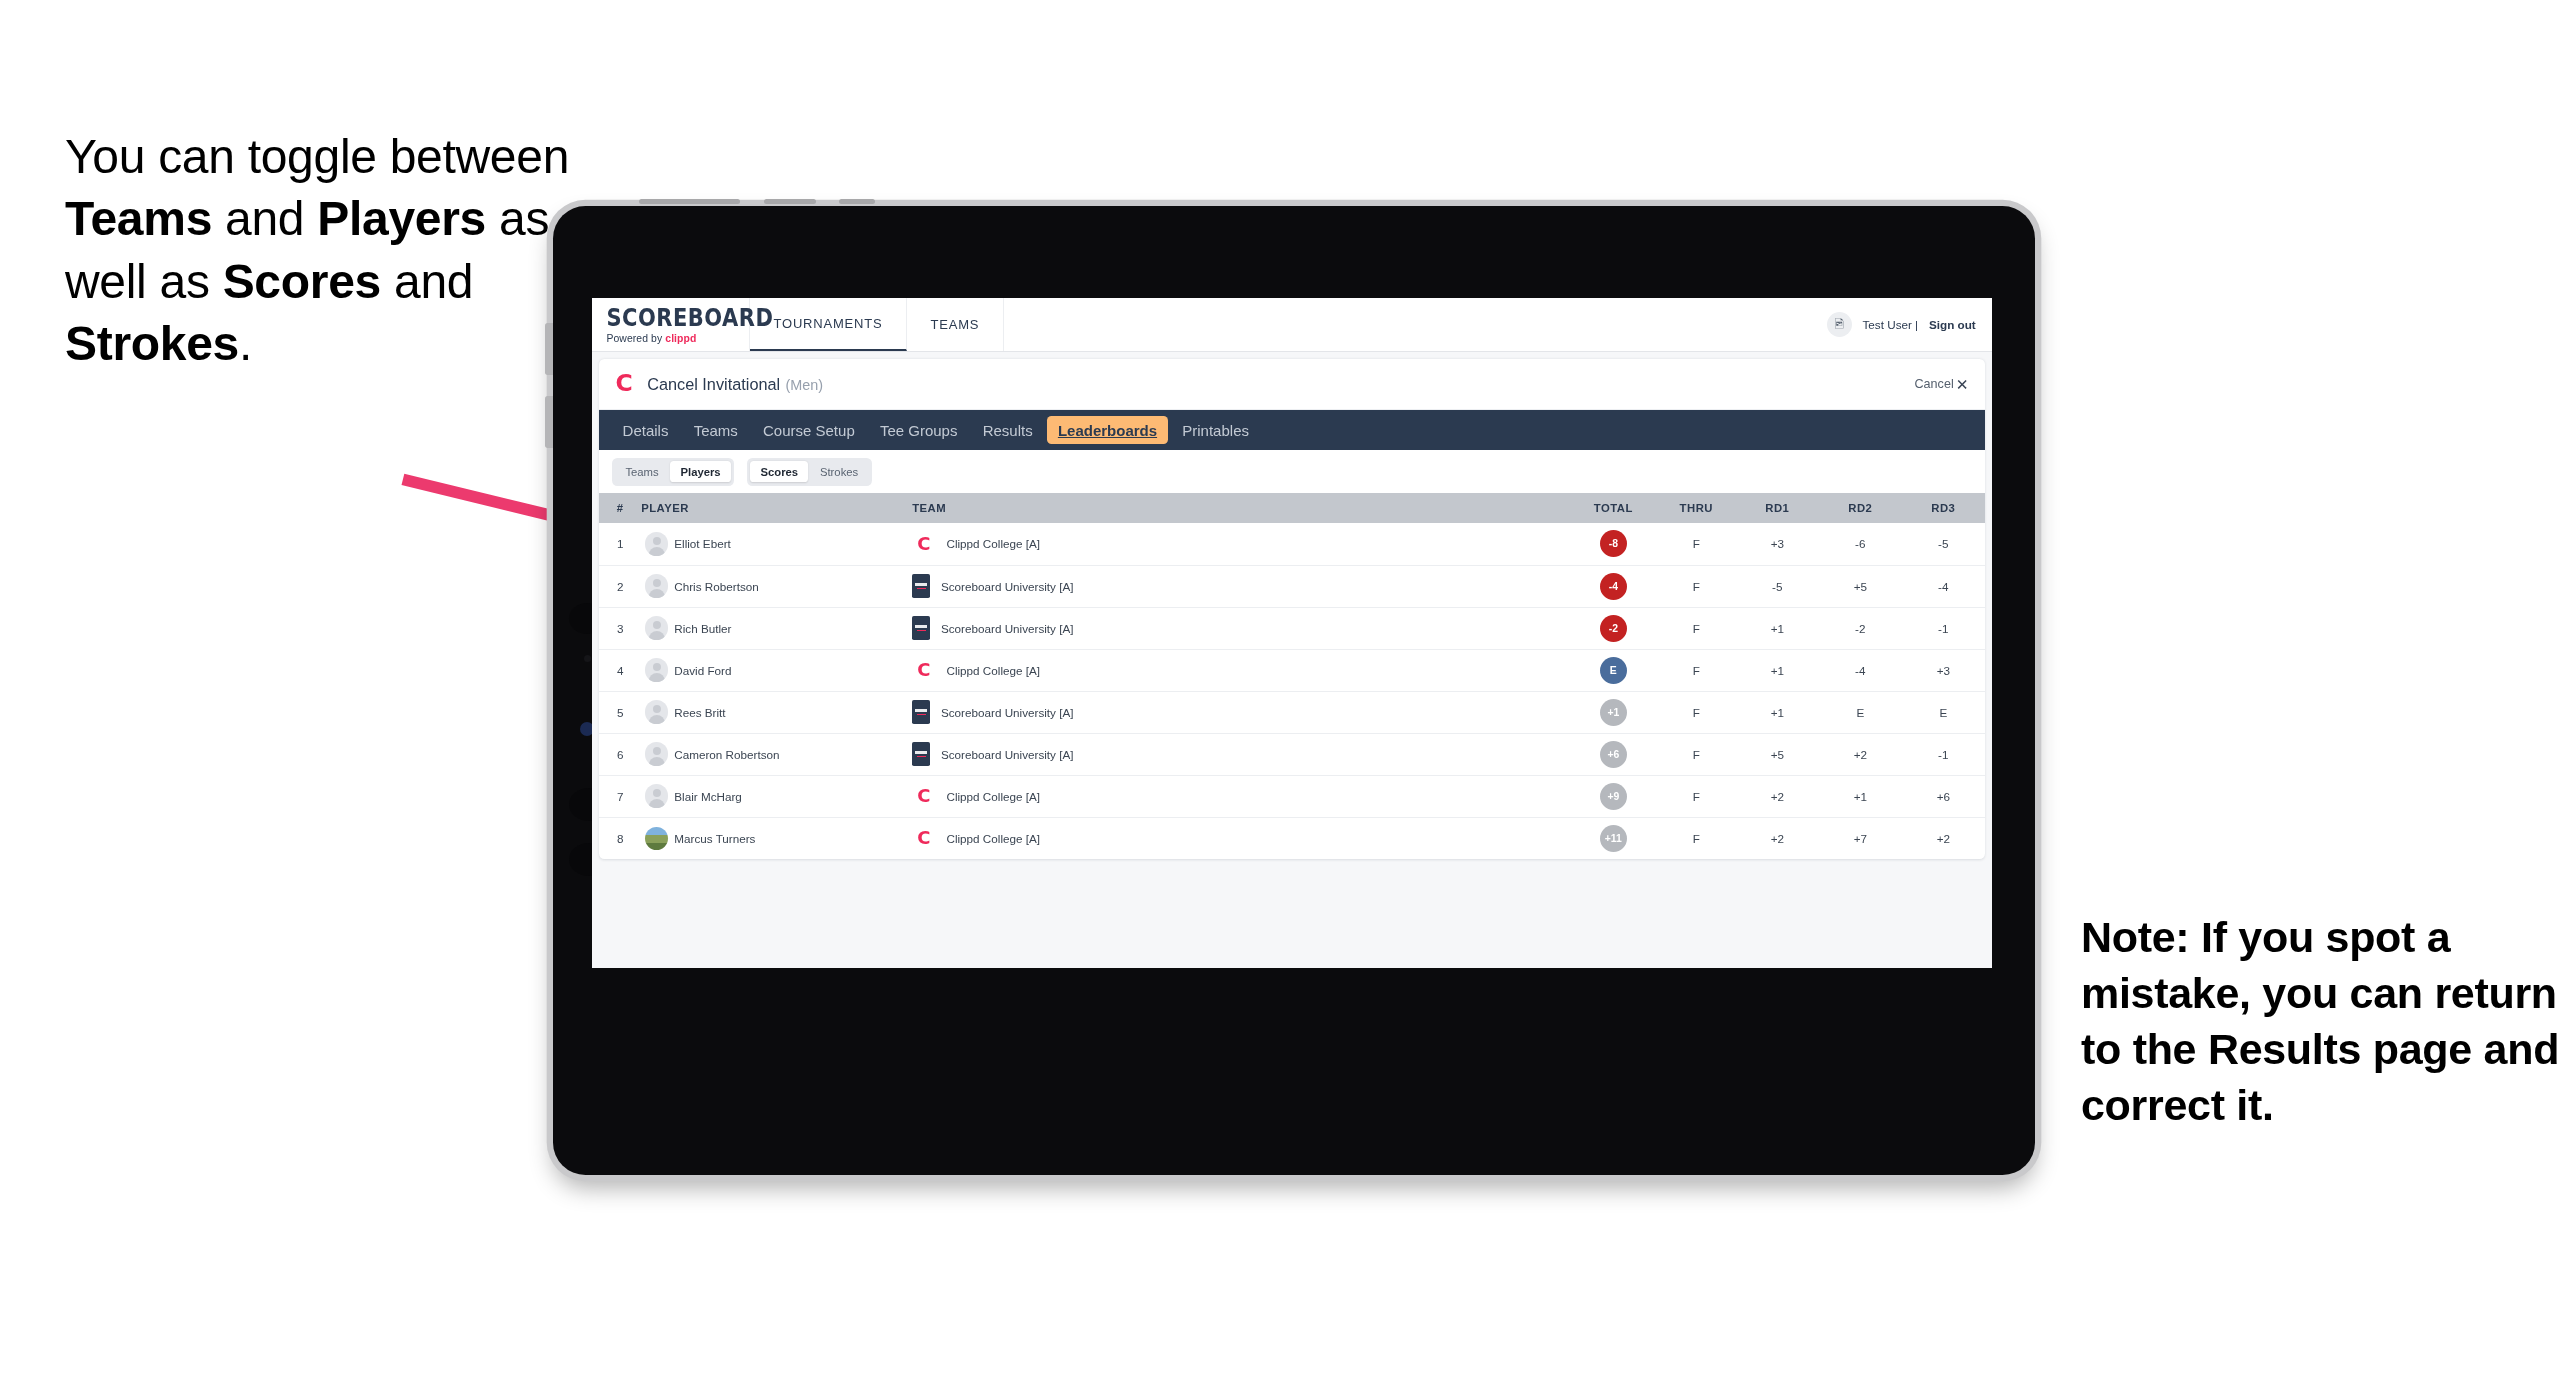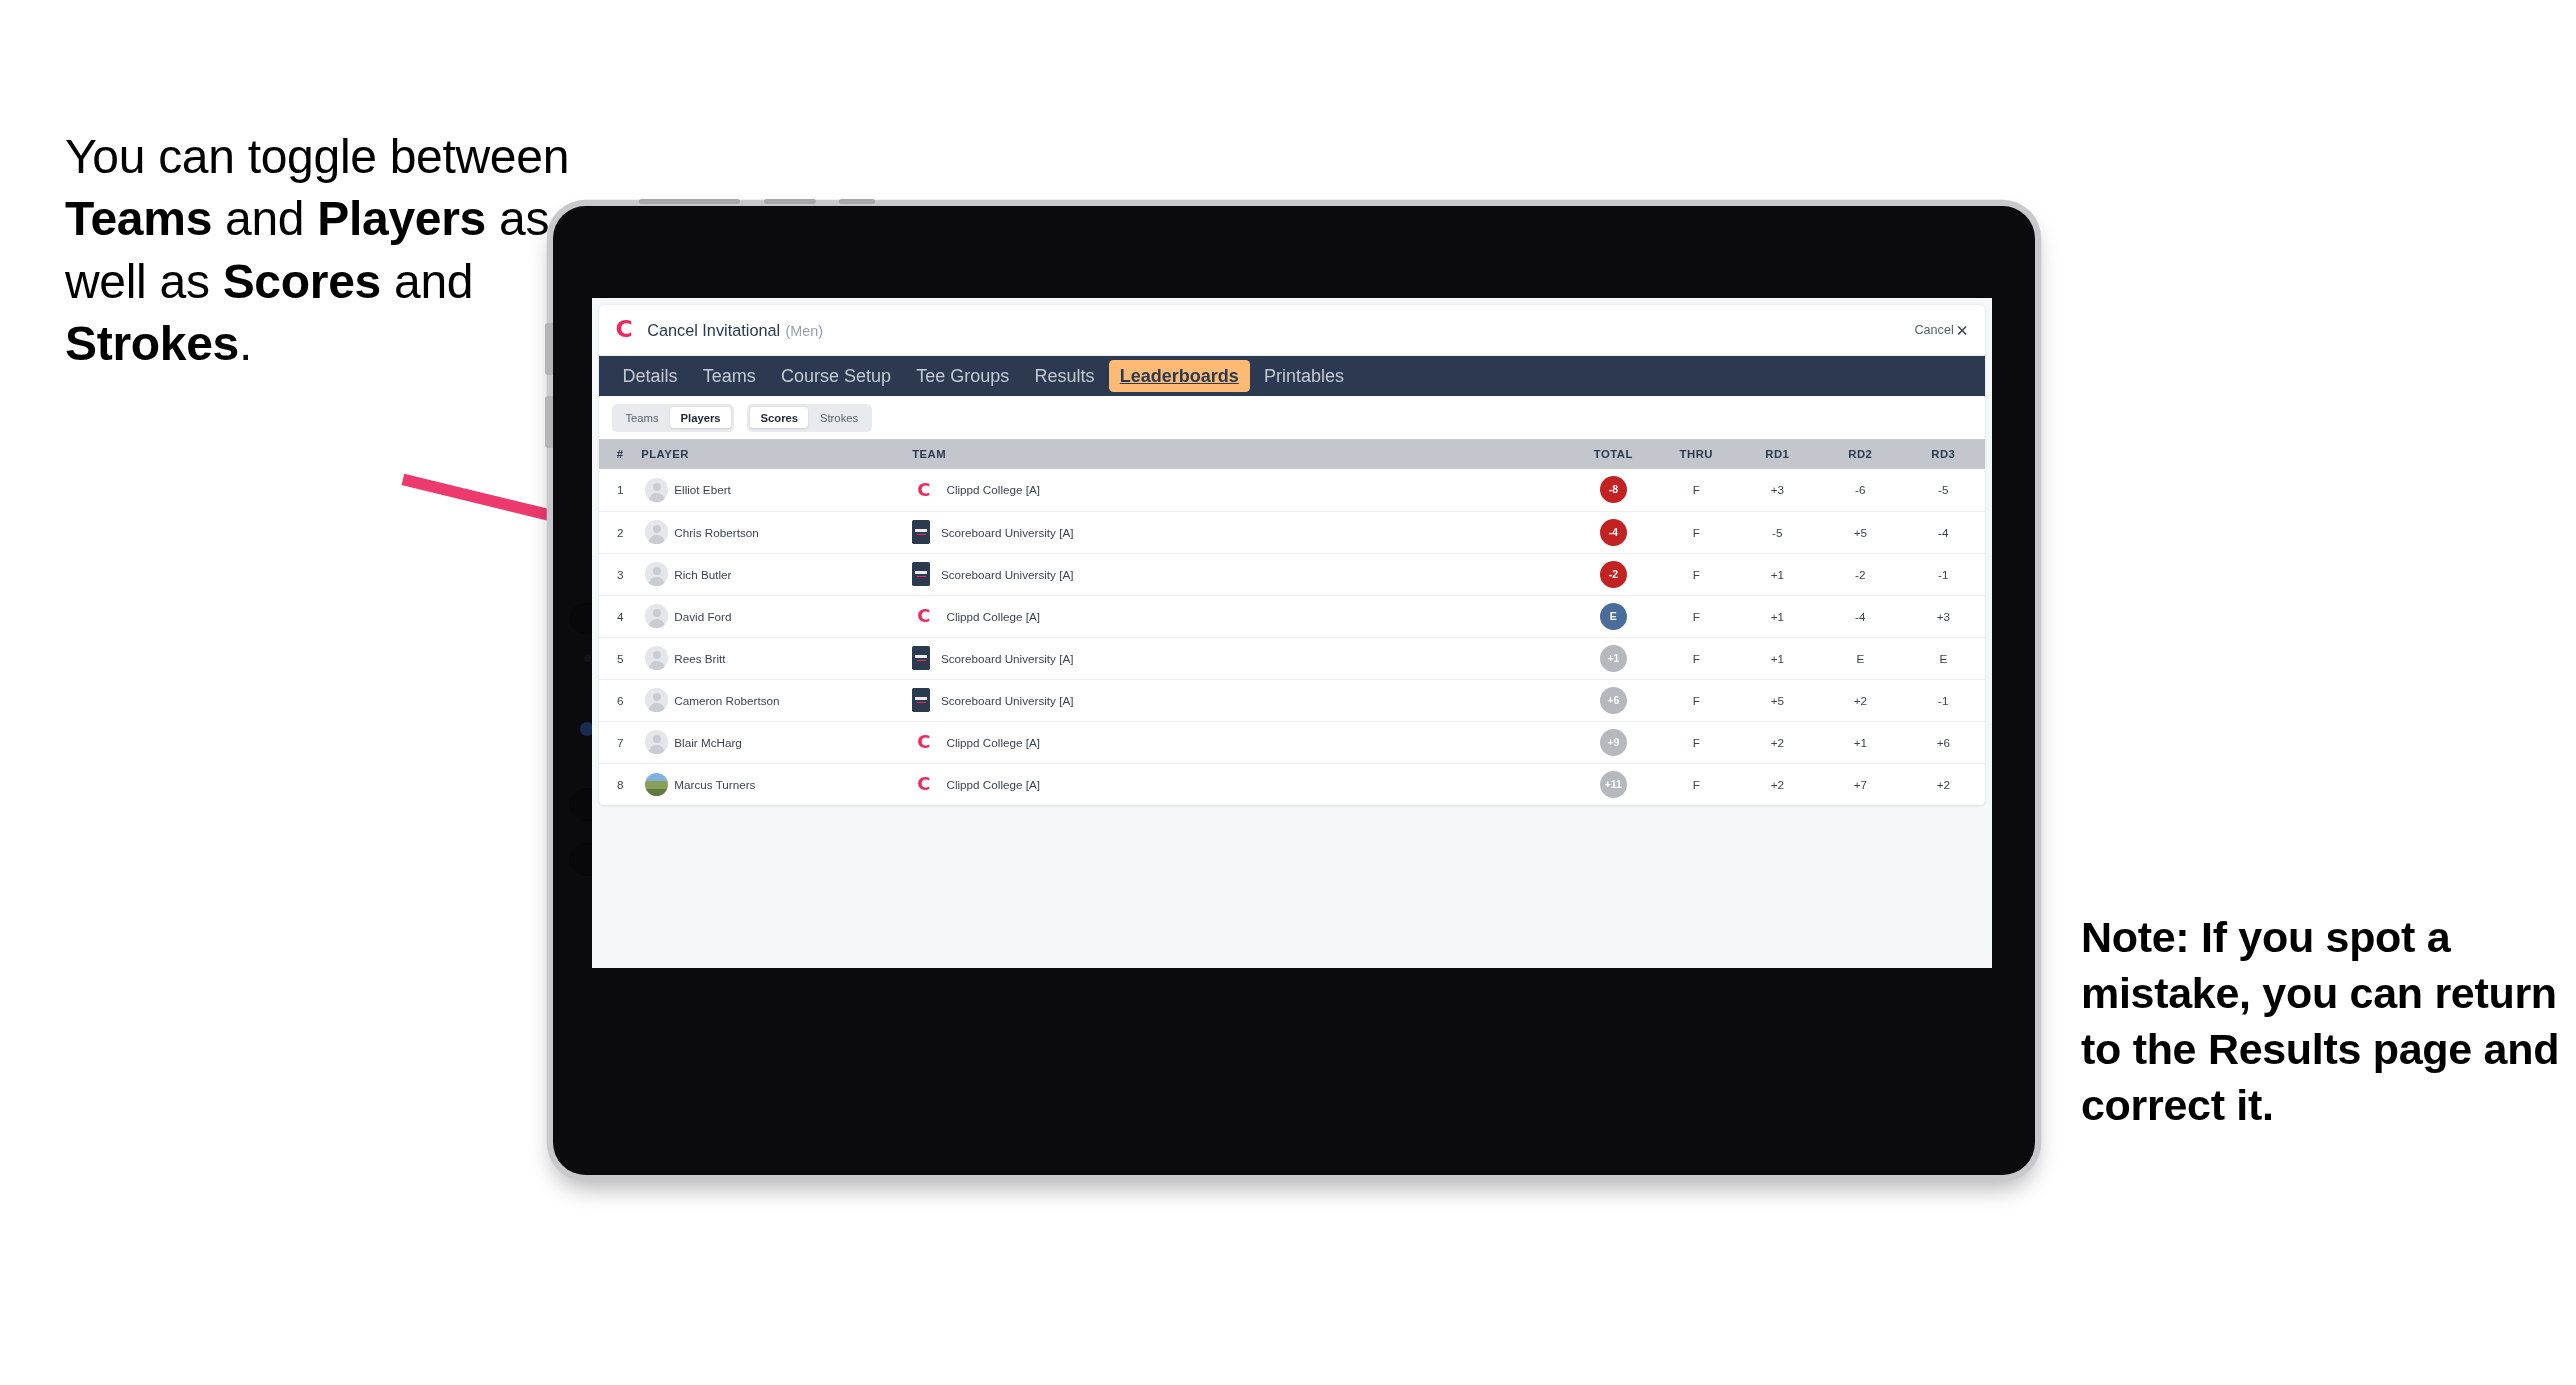--- a/index.html
+++ b/index.html
@@ -123,21 +123,21 @@
   .card-cancel { margin-left:auto; display:flex; align-items:center; gap:2px; cursor:pointer;}
   .card-cancel .lbl { font-size:12.6px; color:#55606e; }
   .card-cancel .x { font-size:15.3px; color:#3a4555; line-height:1; }
 
   
   .subnav {
     height:40px; background:#2b3a50; display:flex; align-items:center;
     padding:0 12.6px; gap:3.6px;
   }
   .subnav-item {
-    padding:5.4px 10.8px; font-size:18px; color:#c3cad4; border-radius:4.5px; cursor:pointer;
+    padding:5.4px 10.8px; font-size:15px; color:#c3cad4; border-radius:4.5px; cursor:pointer;
   }
   .subnav-item.active {
     background:#fdba74; color:#2b3a50; font-weight:600; text-decoration:underline;
   }
 
   
   .toolbar { height:43px; display:flex; align-items:center; gap:12.6px; padding:0 12.6px; background:#fff;}
   .seg { background:#e8eaee; border-radius:5.4px; padding:3.6px; display:flex; gap:1.8px; }
   .seg button {
     border:0; background:transparent; font-family:inherit;
@@ -219,20 +219,35 @@
     <div class="tb-side-btn b1"></div>
     <div class="tb-side-btn b2"></div>
     <div class="tb-cam c1"></div>
     <div class="tb-cam c2"></div>
     <div class="tb-cam c3"></div>
     <div class="tb-cam c4"></div>
     <div class="tb-cam c5"></div>
 
     <div class="app">
 
+      <div class="topnav">
+        <div class="brand">
+          <div class="brand-title">SCOREBOARD</div>
+          <div class="brand-sub"><span>Powered by </span><em>clippd</em></div>
+        </div>
+        <div class="topnav-tabs">
+          <div class="topnav-tab active">TOURNAMENTS</div>
+          <div class="topnav-tab">TEAMS</div>
+        </div>
+        <div class="topnav-right">
+          <div class="avatar-sq">🖻</div>
+          <div class="topnav-user">Test User |</div>
+          <div class="topnav-signout">Sign out</div>
+        </div>
+      </div>
 
       <div class="card">
         <div class="card-head">
           <div class="c-logo">C</div>
           <div class="card-title"><span>Cancel Invitational</span><span class="gender">(Men)</span></div>
           <div class="card-cancel">
             <span class="lbl">Cancel</span>
             <span class="x">✕</span>
           </div>
         </div>

